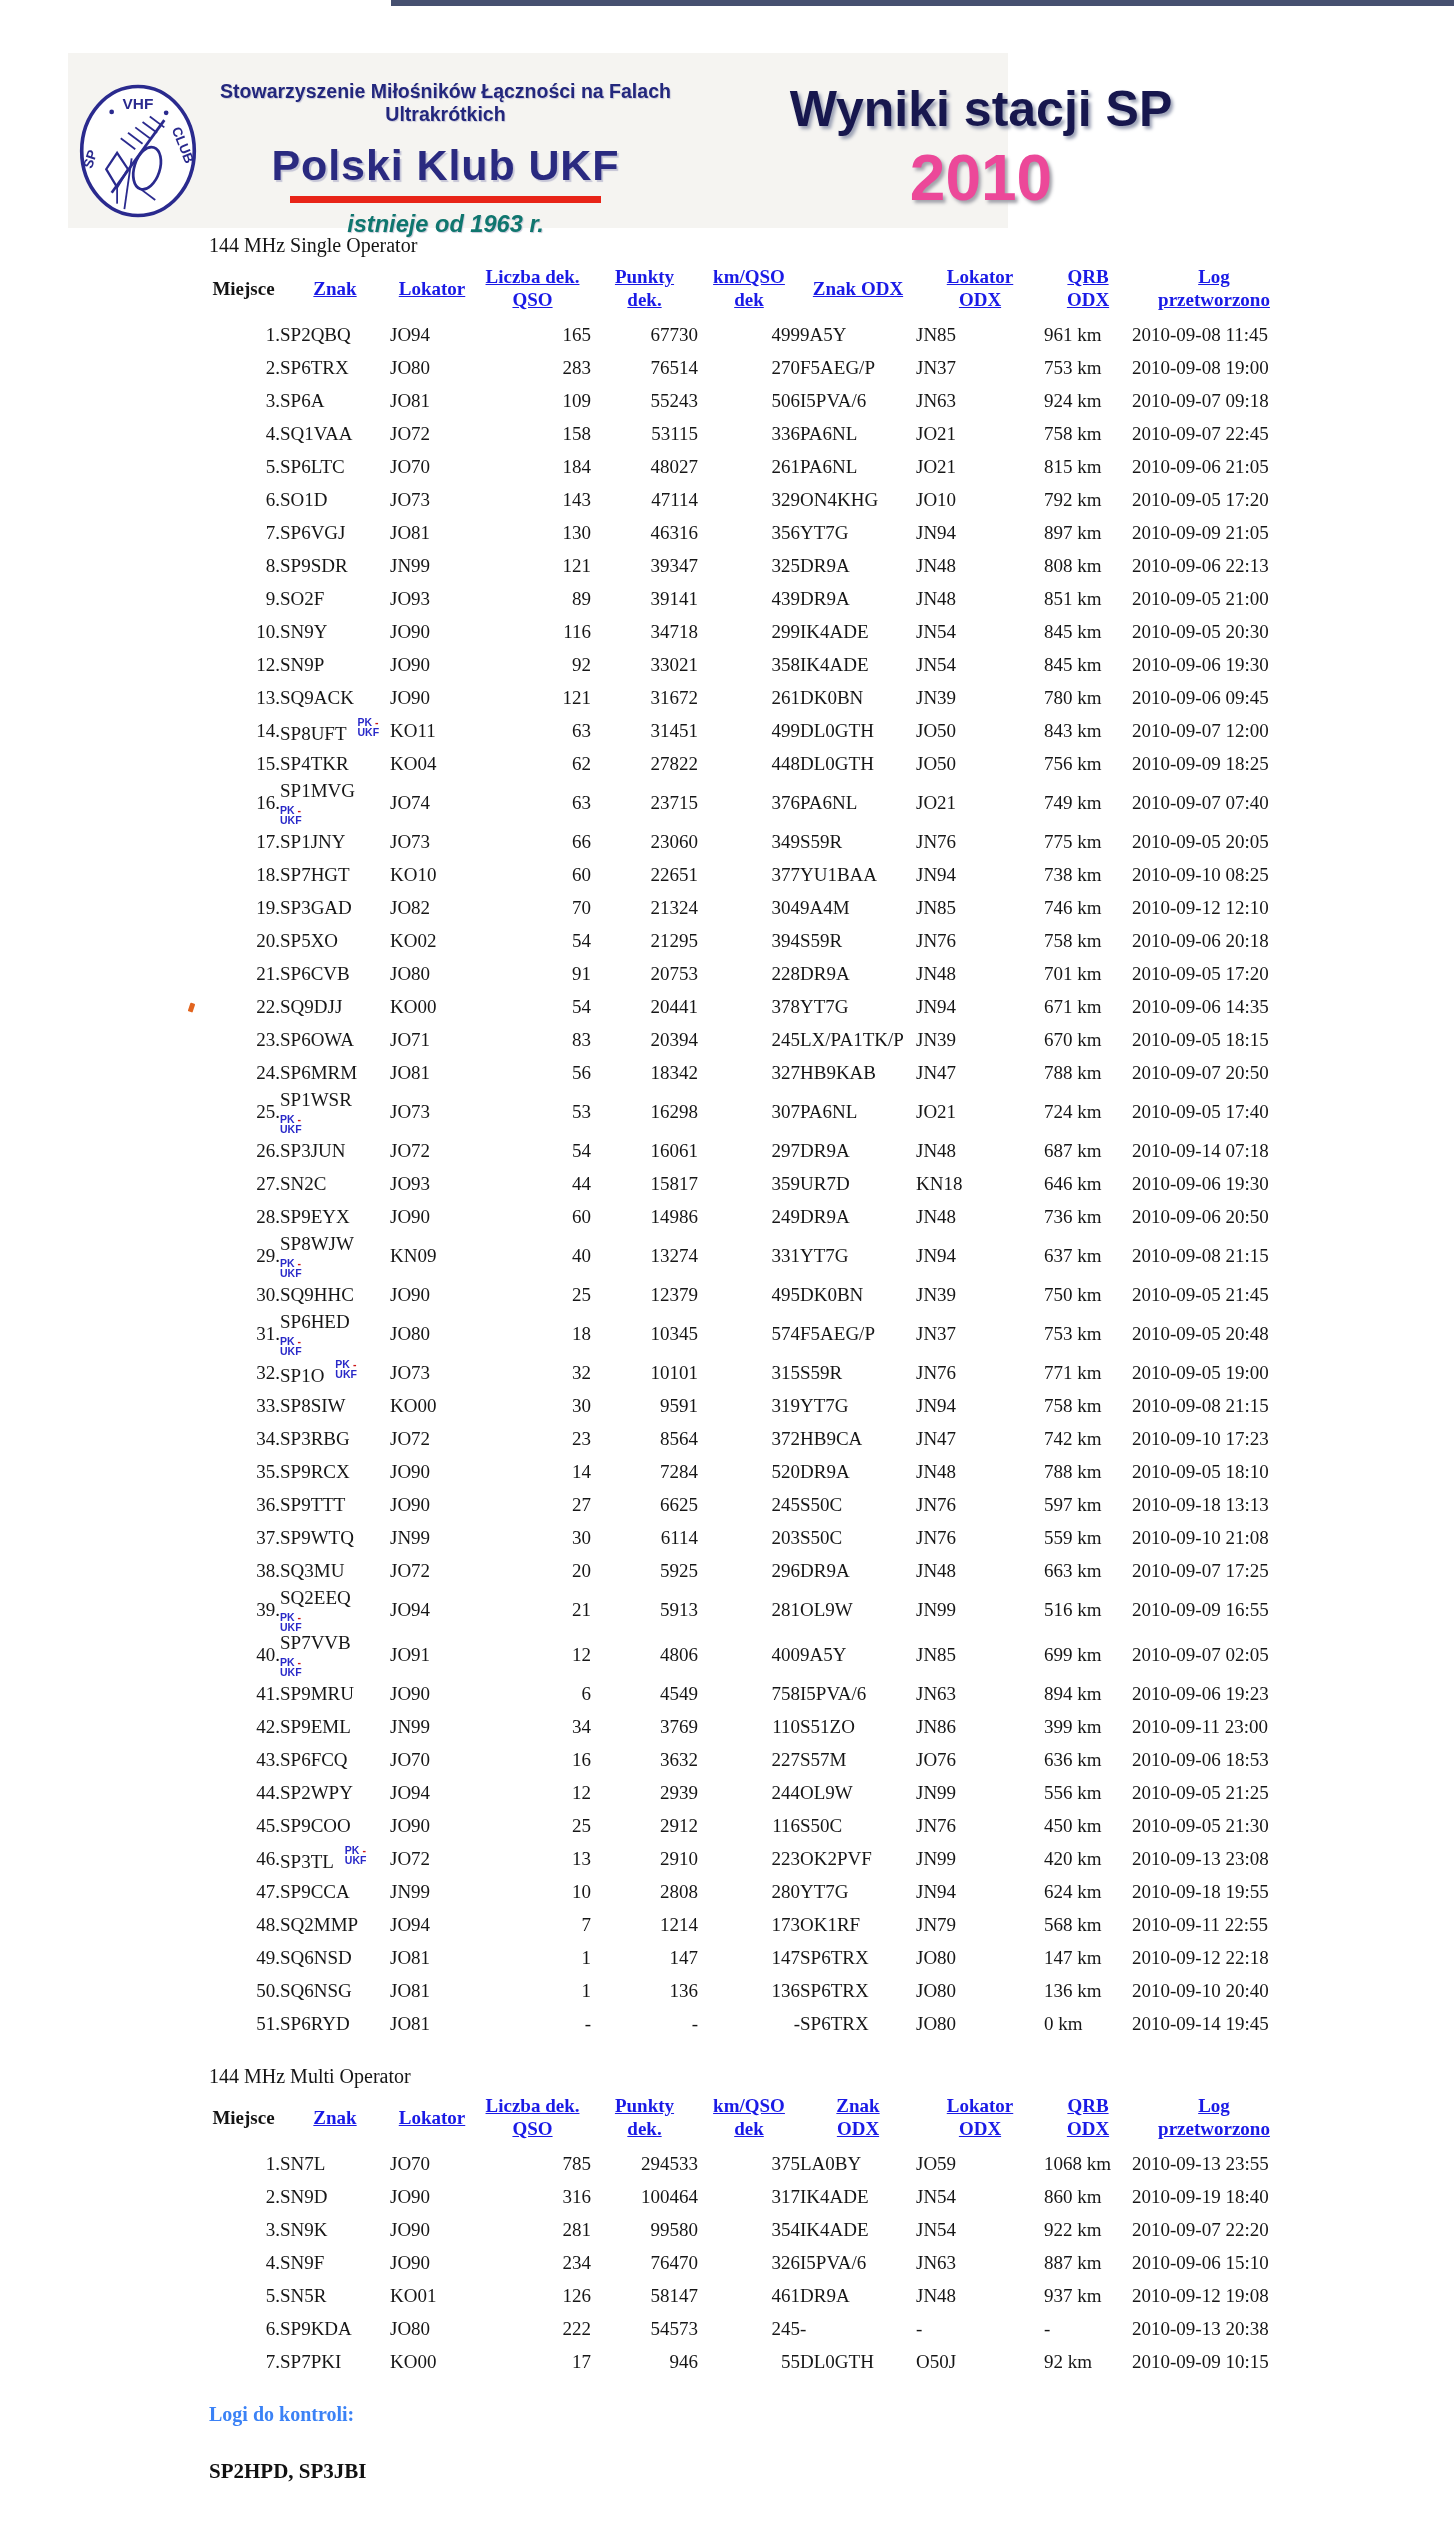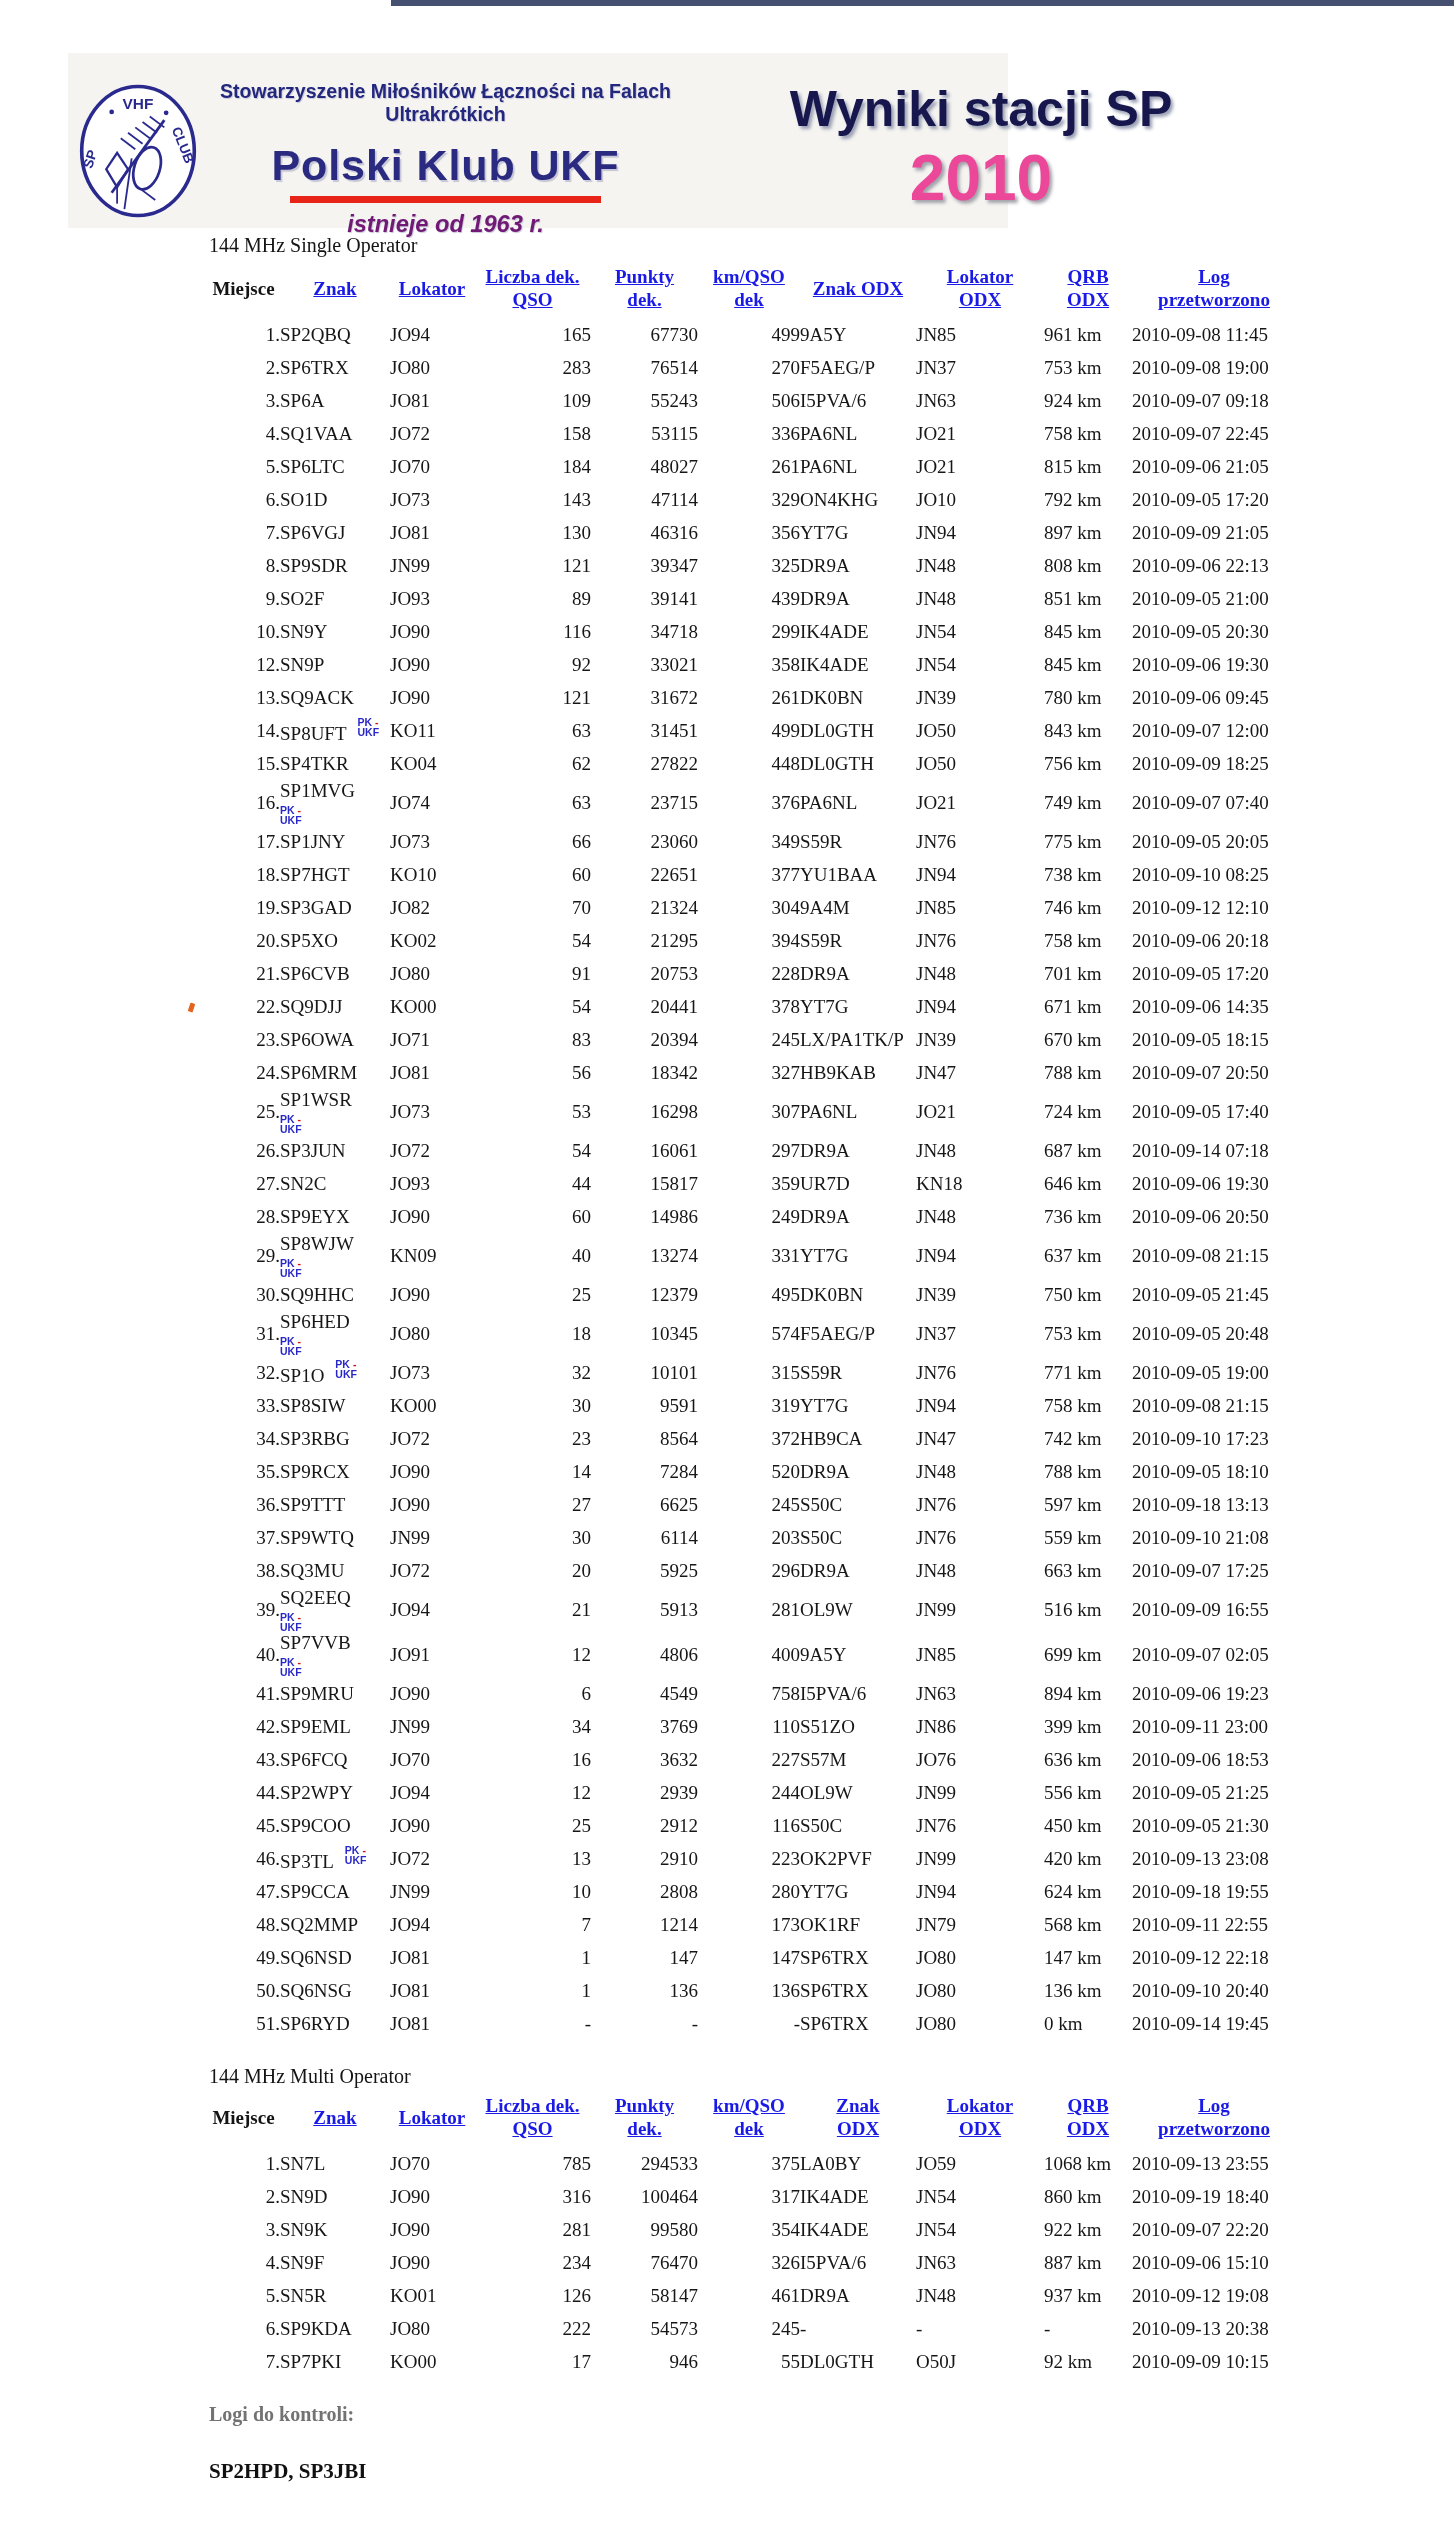--- a/index.html
+++ b/index.html
@@ -12,21 +12,21 @@
   
   .banner{position:absolute;left:68px;top:53px;width:926px;height:175px;background:#f5f4f1;padding-left:14px;}
   .logo{position:absolute;left:9px;top:29px;width:122px;height:138px;}
   .banner-text{position:absolute;left:141px;top:27px;width:473px;text-align:center;}
   .assoc{font-family:"Liberation Sans",sans-serif;font-weight:bold;font-size:19.5px;
          color:#23277d;text-shadow:0.9px 0.9px 0.9px #c9c9d8;}
   .club{font-family:"Liberation Sans",sans-serif;font-weight:bold;font-size:43px;
         color:#2a2a80;margin-top:15px;letter-spacing:0.9px;text-shadow:1.8px 1.8px 0.9px #c6c6d6;}
   .red-rule{width:311px;height:6.4px;background:#e82418;margin:6.4px auto 0 auto;}
   .since{font-family:"Liberation Sans",sans-serif;font-weight:bold;font-style:italic;
-         font-size:23.6px;color:#701a75;margin-top:8.2px;text-shadow:0.9px 0.9px 0.9px #c9c9d8;}
+         font-size:23.6px;color:#0f766e;margin-top:8.2px;text-shadow:0.9px 0.9px 0.9px #c9c9d8;}
 
   
   .main-title{position:absolute;left:763px;top:80px;width:436px;text-align:center;}
   .main-title .t1{font-family:"Liberation Sans",sans-serif;font-weight:bold;font-size:50px;
         color:#17174e;letter-spacing:0px;text-shadow:2.7px 2.7px 3.6px #9aa0b4;}
   .main-title .t2{font-family:"Liberation Sans",sans-serif;font-weight:bold;font-size:64px;
         color:#ec4899;margin-top:2.7px;text-shadow:2.7px 2.7px 3.6px #a2a2aa;}
 
   .section-label{position:absolute;left:209px;font-size:20px;color:#141414;}
   #label-single{top:234px;}
@@ -59,21 +59,21 @@
   td.c-log{text-align:left;padding-left:8.2px;}
 
   .badge{display:inline-block;font-family:"Liberation Sans",sans-serif;font-weight:bold;
       font-size:10.5px;line-height:10px;color:#2828c8;text-align:left;letter-spacing:0;}
   .badge .dash{color:#cc1414;}
   .badge .b-line{display:block;}
   .badge-inline{margin-left:11px;vertical-align:3.6px;}
   .badge-below{display:block;margin-top:2.7px;}
   .callsign-block{display:block;}
 
-  .footer-label{position:absolute;left:209px;top:2403px;font-size:20px;font-weight:bold;color:#737373;}
+  .footer-label{position:absolute;left:209px;top:2403px;font-size:20px;font-weight:bold;color:#3b82f6;}
   .footer-calls{position:absolute;left:209px;top:2459px;font-size:21px;font-weight:bold;color:#111;}
 
   .stray-mark{position:absolute;left:189px;top:1003px;width:4.5px;height:9px;background:#e2641e;
       transform:rotate(18deg);border-radius:0.9px;}
 
   
   .logo svg text{font-family:"Liberation Sans",sans-serif;font-weight:bold;fill:#2a2a8e;}
 </style>
 </head>
 <body>

